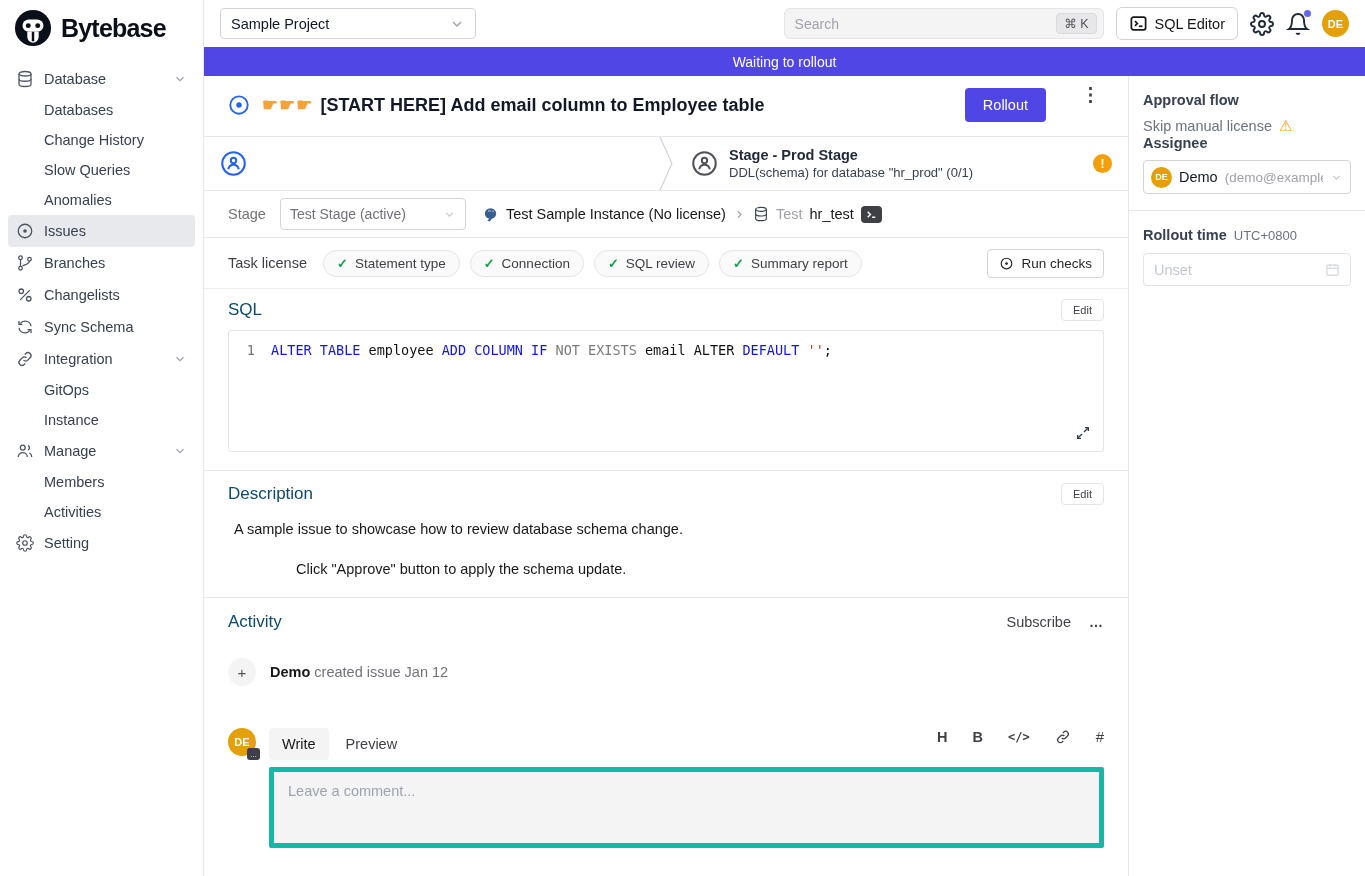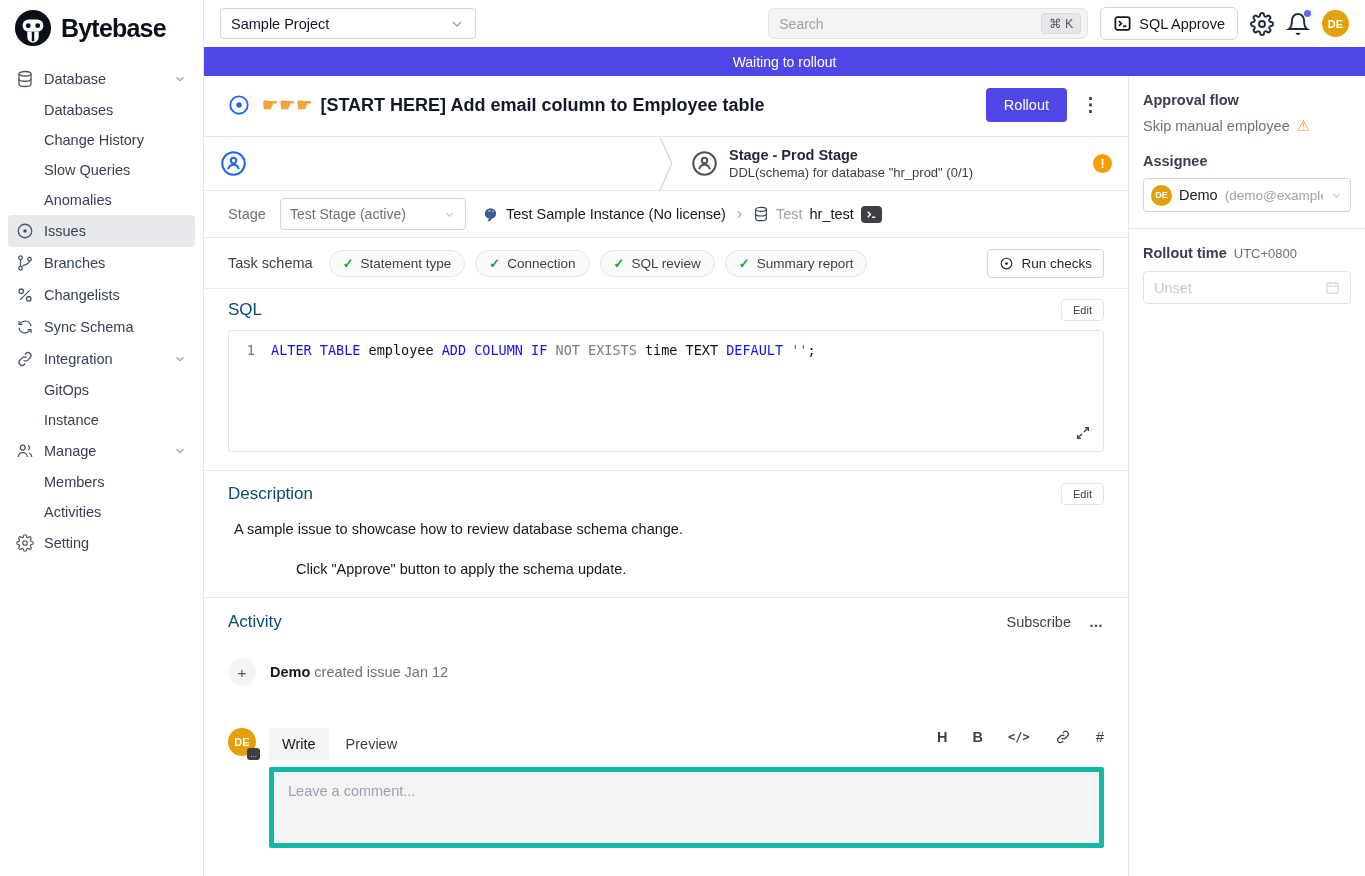--- a/index.html
+++ b/index.html
@@ -51,21 +51,21 @@
             display:flex; align-items:center; justify-content:center; }
 
   .content { flex:1; display:flex; min-height:0; }
   .main { flex:1; min-width:0; overflow:hidden; }
 
   
   .issue-header { display:flex; align-items:center; gap:12px; padding:12px 24px 14px 24px; border-bottom:1px solid #e5e7eb; }
   .status-icon { width:22px; height:22px; flex:0 0 22px; }
   .pointer { color:#f2a33c; font-size:18px; letter-spacing:1px; margin-right:2px; }
   .issue-title { font-size:18px; font-weight:700; color:#111827; }
-  .issue-actions { margin-left:auto; display:flex; align-items:center; gap:10px; }
+  .issue-actions { margin-left:auto; display:flex; gap:31px; }
   .rollout-btn { background:#4f46e5; color:#fff; border:none; border-radius:4px; padding:9px 18px;
                  font-size:14.5px; font-family:"Liberation Sans",sans-serif; cursor:pointer; }
   .kebab { font-size:19px; font-weight:700; color:#3f3f46; line-height:14px; cursor:pointer; padding:0 4px; }
 
   
   .stage-cards { display:flex; align-items:stretch; height:54px; border-bottom:1px solid #e5e7eb; }
   .stage-card { display:flex; align-items:center; gap:11px; padding:0 16px; flex:1; min-width:0; }
   .pcircle { width:27px; height:27px; flex:0 0 27px; }
   .stage-lines { display:flex; flex-direction:column; gap:2px; }
   .sline1 { font-size:14.5px; font-weight:700; color:#111827; }
@@ -148,21 +148,21 @@
   .comment-area { margin-top:7px; width:100%; height:81px; background:#f4f4f5; border:5px solid #14b8a6;
                   border-radius:2px; padding:11px 14px; font-size:14.5px; font-family:"Liberation Sans",sans-serif;
                   color:#374151; resize:none; outline:none; }
   .comment-area::placeholder { color:#9ca3af; }
 
   
   .panel { width:237px; flex:0 0 237px; border-left:1px solid #e5e7eb; padding:16px 14px; }
   .panel-h { font-size:14.5px; font-weight:700; color:#374151; }
   .approval-val { margin-top:9px; display:flex; align-items:center; gap:7px; font-size:14.5px; color:#6b7280; }
   .warn-glyph { color:#f59e0b; font-size:15px; }
-  .assignee-label { margin-top:18px; }
+  .assignee-label { }
   .assignee-select { margin-top:9px; height:34px; border:1px solid #d4d4d8; border-radius:4px;
                      display:flex; align-items:center; gap:7px; padding:0 7px; cursor:pointer; overflow:hidden; }
   .avatar-sm { width:21px; height:21px; border-radius:50%; background:#e3a008; color:#fff; font-size:9px;
                font-weight:700; display:flex; align-items:center; justify-content:center; flex:0 0 21px; }
   .assignee-name { font-size:14.5px; color:#111827; white-space:nowrap; }
   .assignee-email { font-size:13.5px; color:#a1a1aa; white-space:nowrap; overflow:hidden; }
   .panel-divider { border:none; border-top:1px solid #e5e7eb; margin:16px -14px 0 -14px; }
   .rollout-time-row { margin-top:16px; display:flex; align-items:baseline; gap:7px; }
   .tz { font-size:13px; color:#6b7280; font-weight:400; }
   .unset-input { margin-top:10px; height:33px; border:1px solid #e0e3e8; border-radius:4px;
@@ -332,21 +332,21 @@
     <div class="search-box">
       <input placeholder="Search" style="">
       <span class="kbd">⌘ K</span>
     </div>
     <button class="sqled-btn">
       <svg width="19" height="19" viewBox="0 0 24 24" fill="none" stroke="#18181b" stroke-width="2.2">
           <rect x="3" y="4" width="18" height="16" rx="2.5"></rect>
           <path d="M7.5 9l3 3-3 3"></path>
           <path d="M12.5 15.5H17"></path>
         </svg>
-      <span>SQL Approve</span>
+      <span>SQL Editor</span>
     </button>
     <span class="icon-btn">
       <svg viewBox="0 0 24 24" fill="none" stroke="currentColor" stroke-width="1.9">
           <circle cx="12" cy="12" r="3"></circle>
           <path d="M19.4 15a1.65 1.65 0 0 0 .33 1.82l.06.06a2 2 0 0 1-2.83 2.83l-.06-.06a1.65 1.65 0 0 0-1.82-.33 1.65 1.65 0 0 0-1 1.51V21a2 2 0 0 1-4 0v-.09A1.65 1.65 0 0 0 9 19.4a1.65 1.65 0 0 0-1.82.33l-.06.06a2 2 0 0 1-2.83-2.83l.06-.06a1.65 1.65 0 0 0 .33-1.82 1.65 1.65 0 0 0-1.51-1H3a2 2 0 0 1 0-4h.09A1.65 1.65 0 0 0 4.6 9a1.65 1.65 0 0 0-.33-1.82l-.06-.06a2 2 0 0 1 2.83-2.83l.06.06a1.65 1.65 0 0 0 1.82.33H9a1.65 1.65 0 0 0 1-1.51V3a2 2 0 0 1 4 0v.09a1.65 1.65 0 0 0 1 1.51 1.65 1.65 0 0 0 1.82-.33l.06-.06a2 2 0 0 1 2.83 2.83l-.06.06a1.65 1.65 0 0 0-.33 1.82V9a1.65 1.65 0 0 0 1.51 1H21a2 2 0 0 1 0 4h-.09a1.65 1.65 0 0 0-1.51 1z"></path>
         </svg>
     </span>
     <span class="icon-btn">
       <svg viewBox="0 0 24 24" fill="none" stroke="currentColor" stroke-width="1.9">
           <path d="M18 8A6 6 0 0 0 6 8c0 7-3 9-3 9h18s-3-2-3-9"></path>
@@ -435,21 +435,21 @@
           <span class="term-badge">
             <svg width="13" height="13" viewBox="0 0 24 24" fill="none" stroke="#fff" stroke-width="2.6">
                 <path d="M5 7l5 5-5 5"></path>
                 <path d="M13 17h6"></path>
               </svg>
           </span>
         </span>
       </div>
 
       <div class="checks-row">
-        <span class="checks-label">Task schema</span>
+        <span class="checks-label">Task license</span>
         <span class="pill">
           <span class="check-glyph">✓</span>
           <span>Statement type</span>
         </span>
         <span class="pill">
           <span class="check-glyph">✓</span>
           <span>Connection</span>
         </span>
         <span class="pill">
           <span class="check-glyph">✓</span>
@@ -469,21 +469,21 @@
       </div>
 
       <section class="sql-section">
         <div class="section-head">
           <span class="section-title">SQL</span>
           <button class="edit-btn">Edit</button>
         </div>
         <div class="code-box">
           <div class="code-line">
             <span class="gutter">1</span>
-            <span id="sql-code-line"><span class="tk-kw">ALTER TABLE</span><span class="tk-plain"> employee </span><span class="tk-kw">ADD COLUMN IF</span><span class="tk-plain"> </span><span class="tk-kw2">NOT EXISTS</span><span class="tk-plain"> time TEXT </span><span class="tk-kw">DEFAULT</span><span class="tk-plain"> </span><span class="tk-str">''</span><span class="tk-plain">;</span></span>
+            <span id="sql-code-line"><span class="tk-kw">ALTER TABLE</span><span class="tk-plain"> employee </span><span class="tk-kw">ADD COLUMN IF</span><span class="tk-plain"> </span><span class="tk-kw2">NOT EXISTS</span><span class="tk-plain"> email ALTER </span><span class="tk-kw">DEFAULT</span><span class="tk-plain"> </span><span class="tk-str">''</span><span class="tk-plain">;</span></span>
           </div>
           <svg class="expand-icon" viewBox="0 0 24 24" fill="none" stroke="currentColor" stroke-width="2">
               <path d="M15 4h5v5"></path>
               <path d="M20 4l-6.5 6.5"></path>
               <path d="M9 20H4v-5"></path>
               <path d="M4 20l6.5-6.5"></path>
             </svg>
         </div>
       </section>
 
@@ -533,21 +533,21 @@
             <textarea class="comment-area" placeholder="Leave a comment..." style=""></textarea>
             
           </div>
         </div>
       </section>
     </main>
 
     <aside class="panel">
       <div class="panel-h">Approval flow</div>
       <div class="approval-val">
-        <span>Skip manual employee</span>
+        <span>Skip manual license</span>
         <span class="warn-glyph">⚠</span>
       </div>
 
       <div class="panel-h assignee-label">Assignee</div>
       <div class="assignee-select">
         <span class="avatar-sm">DE</span>
         <span class="assignee-name">Demo</span>
         <span class="assignee-email">(demo@example</span>
         <svg width="13" height="13" style="flex:0 0 13px;margin-left:auto;" viewBox="0 0 24 24" fill="none" stroke="#c4c4cc" stroke-width="2">
             <polyline points="6 9 12 15 18 9"></polyline>

